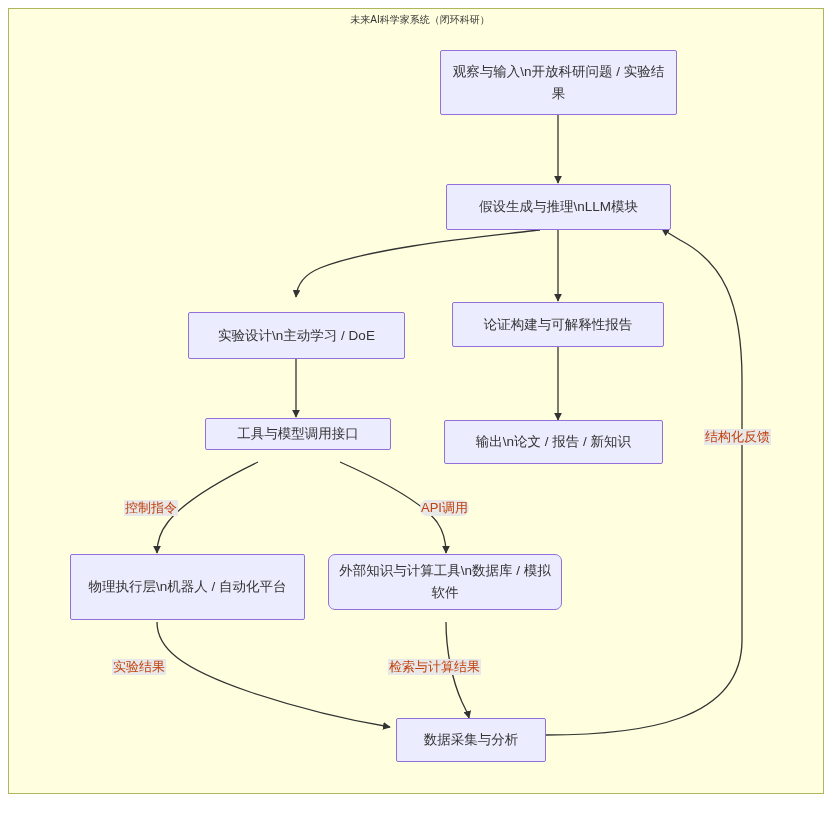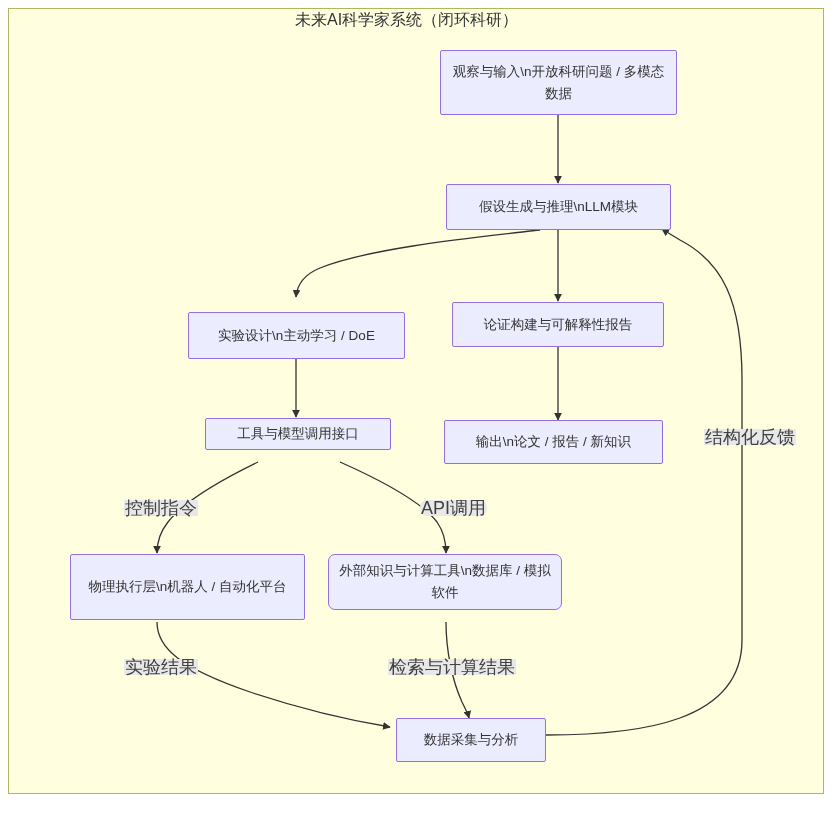--- a/index.html
+++ b/index.html
@@ -29,22 +29,22 @@
     top: 0;
     width: 834px;
     height: 813px;
     pointer-events: none;
   }
   .diagram-title {
     position: absolute;
     left: 295px;
     top: 9px;
     width: 250px;
-    text-align: left;
-    font-size: 16px;
+    text-align: center;
+    font-size: 10px;
     line-height: 21px;
     color: #333333;
     white-space: pre-line;
   }
   .node {
     position: absolute;
     box-sizing: border-box;
     background: #ececff;
     border: 1px solid #9370db;
     border-radius: 2px;
@@ -55,23 +55,23 @@
     align-items: center;
     justify-content: center;
     text-align: center;
     padding: 4px 10px;
   }
   .node span {
     display: block;
   }
   .edge-label {
     position: absolute;
-    font-size: 18px;
+    font-size: 13px;
     line-height: 16px;
-    color: #404040;
+    color: #c2410c;
     background: #e8e8e8;
     padding: 0 1px;
     white-space: nowrap;
   }
 </style>
 </head>
 <body>
 
 <div id="canvas">
 </div>
@@ -102,21 +102,21 @@
 
     <path d="M 446 622 C 446 650 452 680 462 702 C 466 710 468 714 469 718"></path>
 
     <path d="M 546 735 C 640 735 742 722 742 640 L 742 380 C 742 300 722 262 680 240 C 670 234 665 231 662 229"></path>
   </g>
 </svg>
 
 <div class="diagram-title">未来AI科学家系统（闭环科研）</div>
 
 <div class="node" style="left:440px; top:50px; width:237px; height:65px;">
-  <span>观察与输入\n开放科研问题 / 多模态数据</span>
+  <span>观察与输入\n开放科研问题 / 实验结果</span>
 </div>
 
 <div class="node" style="left:446px; top:184px; width:225px; height:46px;">
   <span>假设生成与推理\nLLM模块</span>
 </div>
 
 <div class="node" style="left:188px; top:312px; width:217px; height:47px;">
   <span>实验设计\n主动学习 / DoE</span>
 </div>
 
@@ -141,17 +141,17 @@
 </div>
 
 <div class="node" style="left:396px; top:718px; width:150px; height:44px;">
   <span>数据采集与分析</span>
 </div>
 
 <div class="edge-label" style="left:124px; top:500px;">控制指令</div>
 
 <div class="edge-label" style="left:420px; top:500px;border-radius:7px;">API调用</div>
 
-<div class="edge-label" style="left:124px; top:659px;">实验结果</div>
+<div class="edge-label" style="left:112px; top:659px;">实验结果</div>
 
 <div class="edge-label" style="left:388px; top:659px;">检索与计算结果</div>
 
 <div class="edge-label" style="left:704px; top:429px;">结构化反馈</div>
 
 </body></html>

